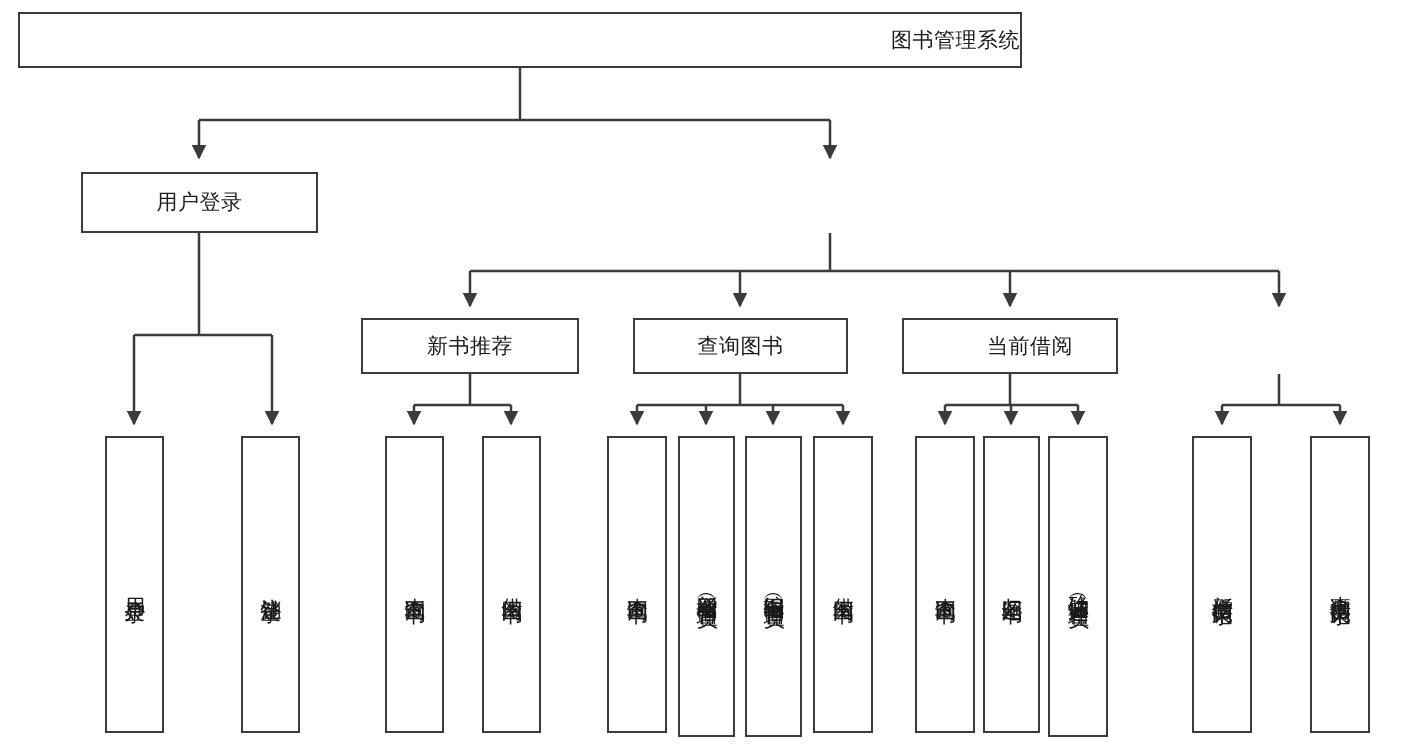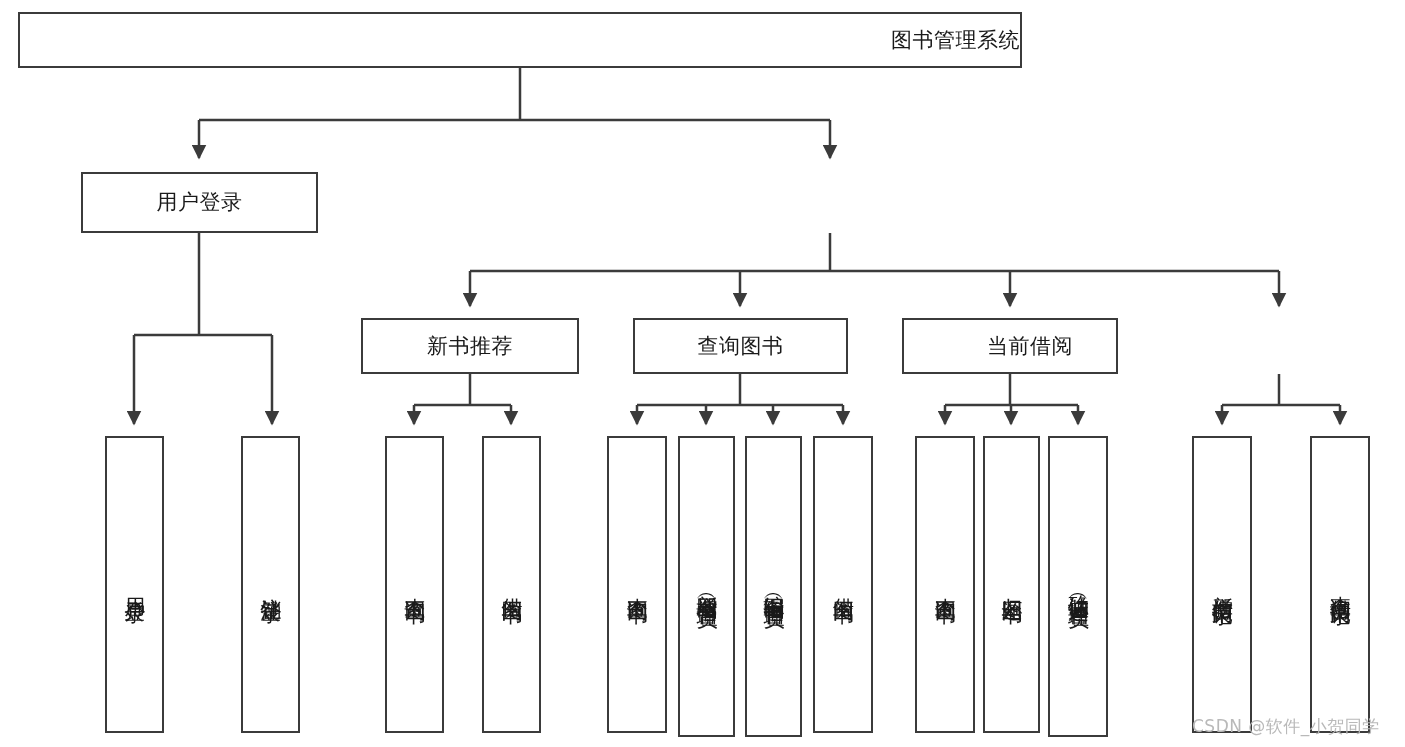--- a/index.html
+++ b/index.html
@@ -174,15 +174,14 @@
     <span class="node-label">确认归还（管理员）</span>
   </div>
 
   <div class="node leaf" style="left:1192px; top:436px; width:60px; height:297px;">
     <span class="node-label">新增借阅记录</span>
   </div>
   <div class="node leaf" style="left:1310px; top:436px; width:60px; height:297px;">
     <span class="node-label">查询借阅记录</span>
   </div>
 
-  <div class="watermark" style="left:1192px; top:715px;">CSDN @软件_小贺同学</div>
 
 </div>
 
 </body></html>

